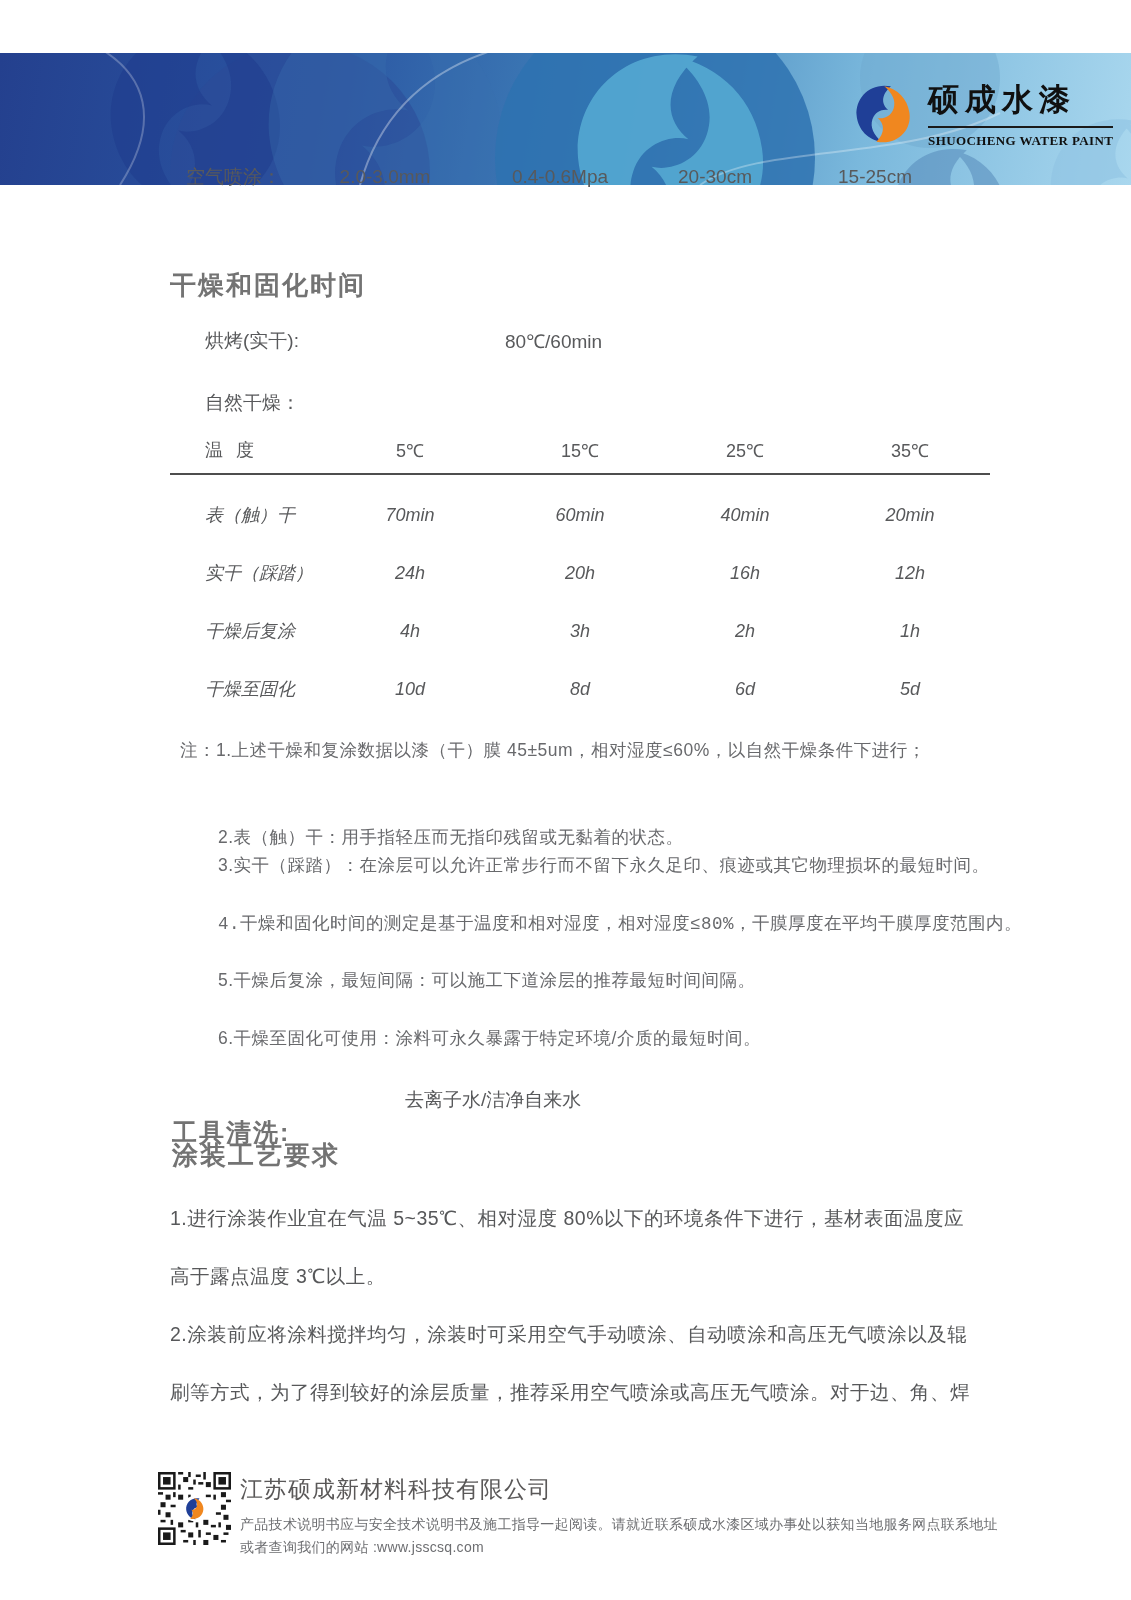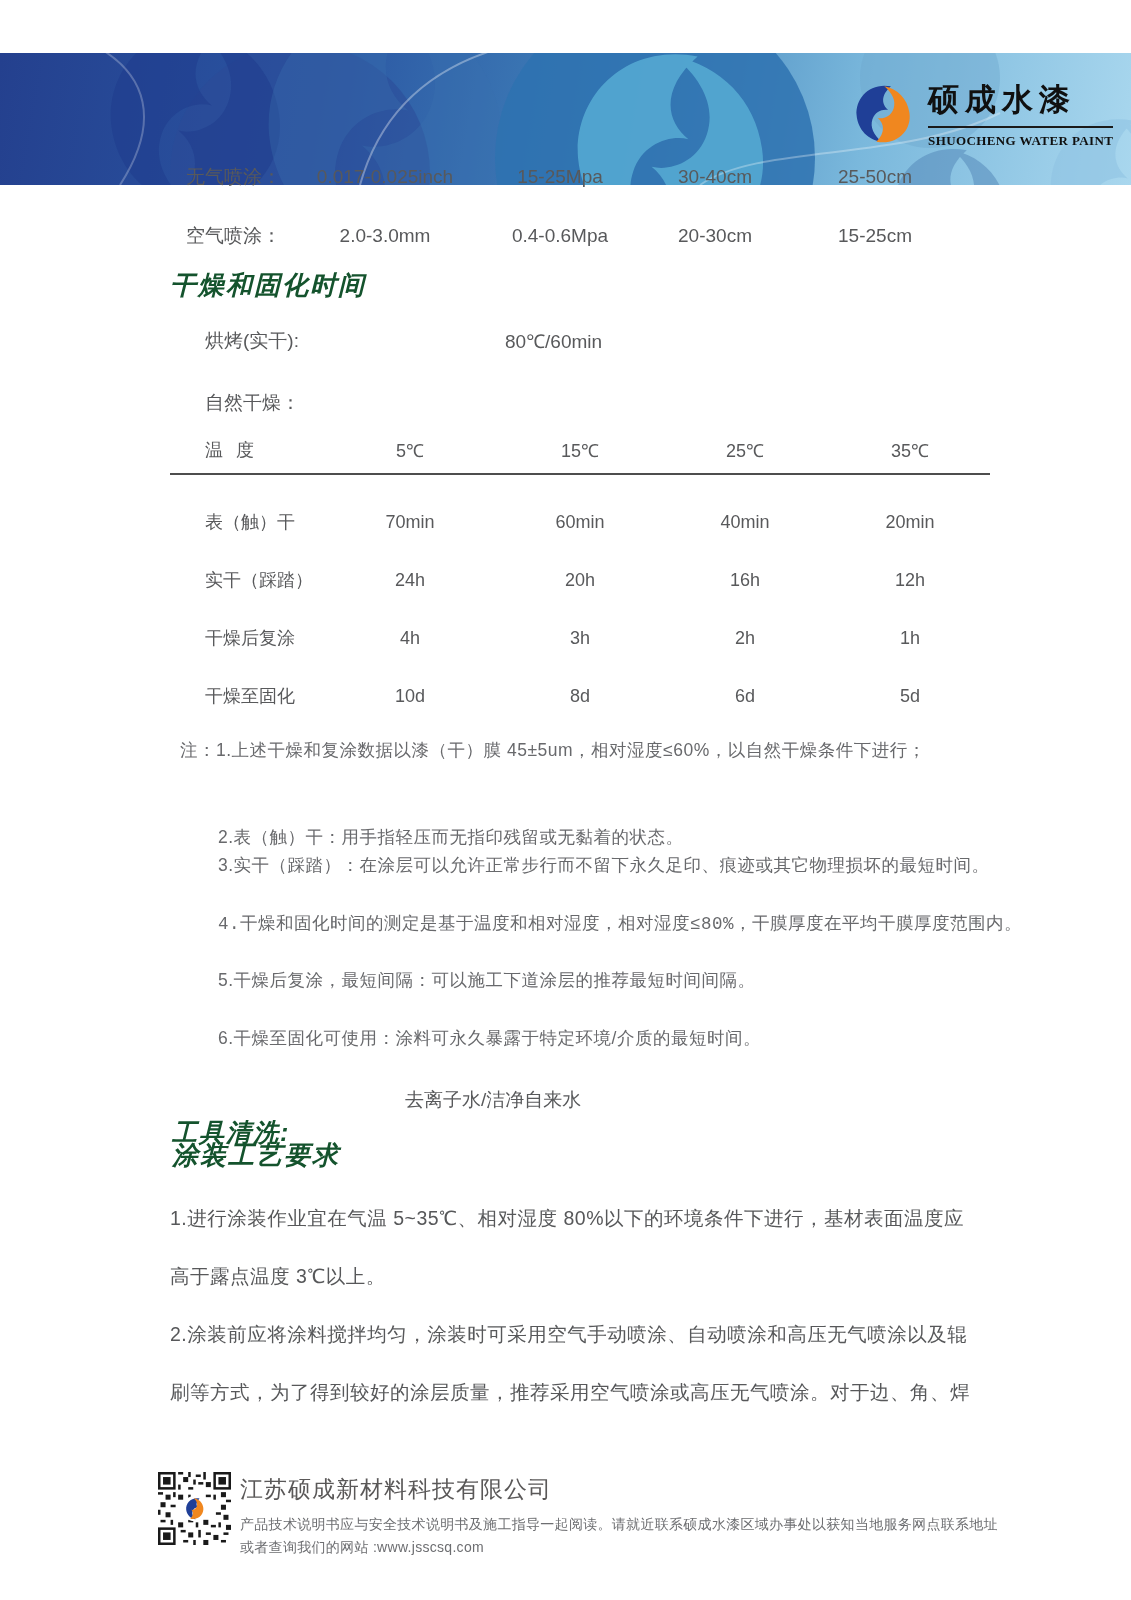--- a/index.html
+++ b/index.html
@@ -37,43 +37,43 @@
   .spray-table { position:absolute; left:170px; top:147px; width:790px; }
   .spray-row {
     display:grid; grid-template-columns:120px 190px 160px 150px 170px;
     height:59px; align-items:center; font-size:19px; color:#58595b;
   }
   .spray-row .cell { text-align:center; white-space:nowrap; }
   .spray-row .label { text-align:left; padding-left:16px; }
 
   
   .sec-title {
-    position:absolute; color:#14532d; font-weight:bold;
-    font-size:26px; letter-spacing:2px; white-space:nowrap;font-style:italic;
+    position:absolute; color:#737373; font-weight:bold;
+    font-size:26px; letter-spacing:2px; white-space:nowrap;
   }
   .t-drying  { left:170px; top:268px; }
   .t-tools   { left:172px; top:1080px; font-size:25px;margin-top:36px; }
   .t-process { left:172px; top:1138px; }
 
   
   .kv-label { position:absolute; font-size:19px; color:#58595b; white-space:nowrap; }
   .bake-label   { left:205px; top:328px; }
   .bake-value   { left:505px; top:328px; }
   .natural-label{ left:205px; top:390px; }
   .tools-value  { left:405px; top:1087px; font-size:19px; color:#58595b; position:absolute; white-space:nowrap; }
 
   
   .temp-table { position:absolute; left:170px; top:438px; width:820px; font-size:18px; color:#58595b; }
   .temp-head {
     display:grid; grid-template-columns:150px 180px 160px 170px 160px;
     padding-bottom:11px; border-bottom:2px solid #4d4d4d;
   }
   .temp-head .cell { text-align:center; white-space:nowrap; }
   .temp-head .label { text-align:left; padding-left:35px; letter-spacing:4px; }
-  .temp-body { padding-top:18px; }
+  .temp-body { padding-top:11px;font-style:italic; }
   .temp-row {
     display:grid; grid-template-columns:150px 180px 160px 170px 160px;
     height:58px; align-items:center;
   }
   .temp-row .cell { text-align:center; white-space:nowrap; }
   .temp-row .label { text-align:left; padding-left:35px; }
 
   
   .note { position:absolute; font-size:17.5px; color:#68696c; white-space:nowrap; letter-spacing:0.5px; }
   .n1 { left:180px; top:738px; }
@@ -123,27 +123,20 @@
         <path d="M40 92 C72 98 94 74 90 48 C87 27 72 12 52 8 C64 18 70 30 66 42 C62 54 50 58 42 56 C52 64 54 78 40 92 Z" fill="#f0871f"></path>
       </svg>
       <div>
         <div class="brand-cn">硕成水漆</div>
         <div class="brand-en">SHUOCHENG WATER PAINT</div>
       </div>
     </div>
   </div>
 
   <div class="spray-table">
-    <div class="spray-row">
-      <div class="cell label">无气喷涂：</div>
-      <div class="cell">0.017-0.025inch</div>
-      <div class="cell">15-25Mpa</div>
-      <div class="cell">30-40cm</div>
-      <div class="cell">25-50cm</div>
-    </div>
     <div class="spray-row">
       <div class="cell label">空气喷涂：</div>
       <div class="cell">2.0-3.0mm</div>
       <div class="cell">0.4-0.6Mpa</div>
       <div class="cell">20-30cm</div>
       <div class="cell">15-25cm</div>
     </div>
   </div>
 
   <div class="sec-title t-drying">干燥和固化时间</div>

